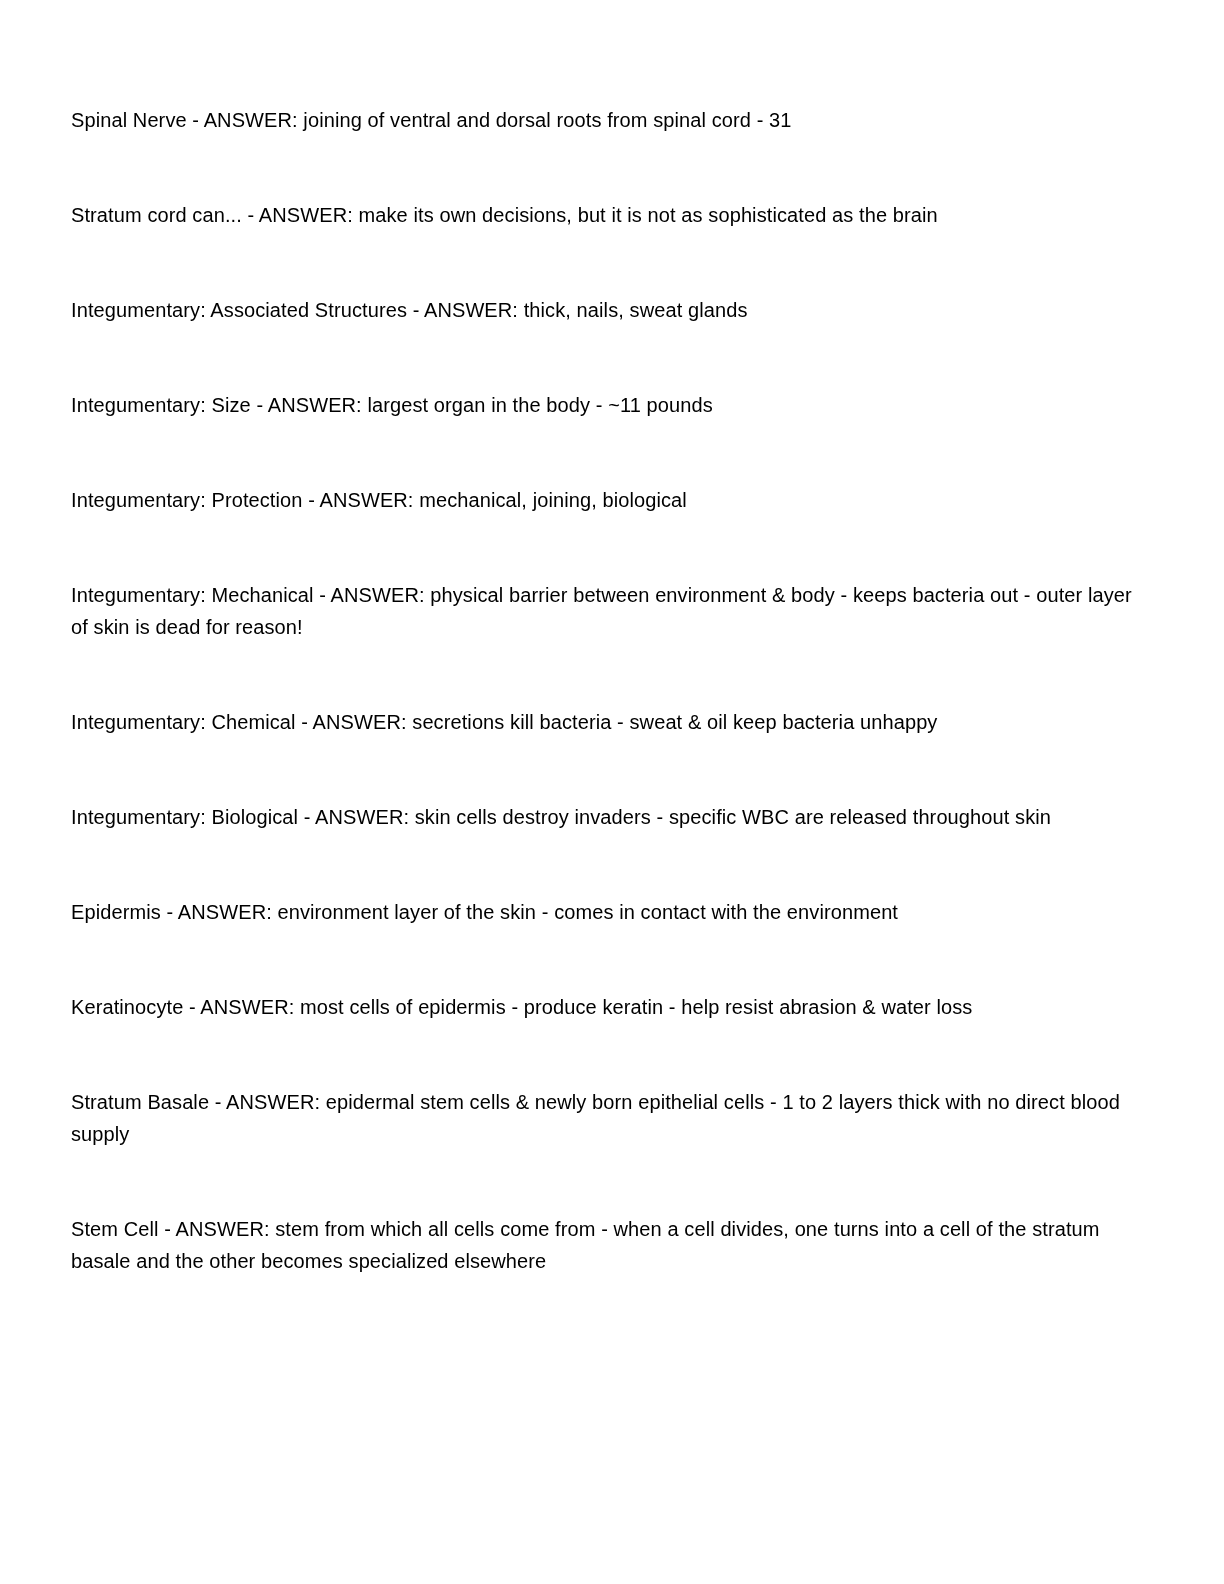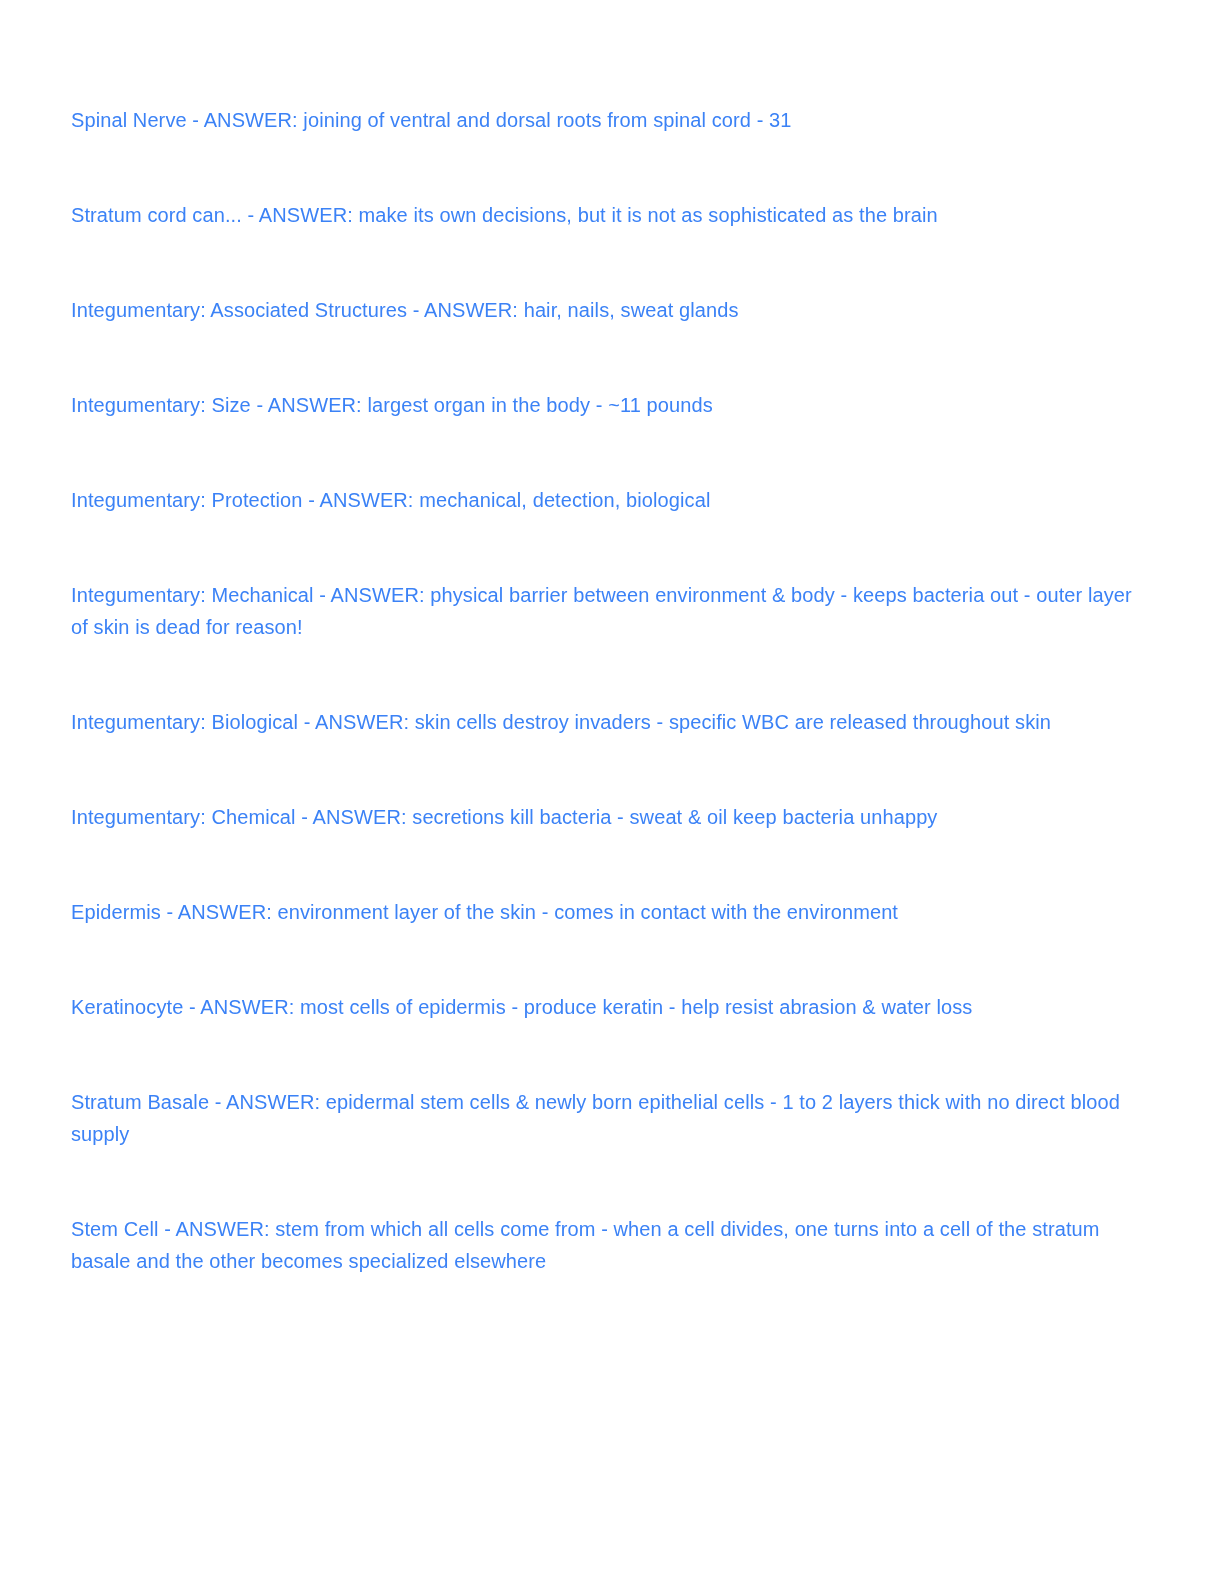--- a/index.html
+++ b/index.html
@@ -17,36 +17,36 @@
     box-sizing: border-box;
     width: 1224px;
     height: 1584px;
     background: #ffffff;
     padding: 104px 84px 0 71px;
   }
   .entry {
     margin: 0 0 63px 0;
     font-size: 20px;
     line-height: 32px;
-    color: #3b82f6;
+    color: #000000;
     letter-spacing: 0.1px;
   }
   .entry:last-child {
     margin-bottom: 12px;
   }
 </style>
 </head>
 <body>
 
 <main class="page">
   <p class="entry">Spinal Nerve - ANSWER: joining of ventral and dorsal roots from spinal cord - 31</p>
   <p class="entry">Stratum cord can... - ANSWER: make its own decisions, but it is not as sophisticated as the brain</p>
-  <p class="entry">Integumentary: Associated Structures - ANSWER: hair, nails, sweat glands</p>
+  <p class="entry">Integumentary: Associated Structures - ANSWER: thick, nails, sweat glands</p>
   <p class="entry">Integumentary: Size - ANSWER: largest organ in the body - ~11 pounds</p>
-  <p class="entry">Integumentary: Protection - ANSWER: mechanical, detection, biological</p>
+  <p class="entry">Integumentary: Protection - ANSWER: mechanical, joining, biological</p>
   <p class="entry">Integumentary: Mechanical - ANSWER: physical barrier between environment &amp; body - keeps bacteria out - outer layer of skin is dead for reason!</p>
+  <p class="entry">Integumentary: Chemical - ANSWER: secretions kill bacteria - sweat &amp; oil keep bacteria unhappy</p>
   <p class="entry">Integumentary: Biological - ANSWER: skin cells destroy invaders - specific WBC are released throughout skin</p>
-  <p class="entry">Integumentary: Chemical - ANSWER: secretions kill bacteria - sweat &amp; oil keep bacteria unhappy</p>
   <p class="entry">Epidermis - ANSWER: environment layer of the skin - comes in contact with the environment</p>
   <p class="entry">Keratinocyte - ANSWER: most cells of epidermis - produce keratin - help resist abrasion &amp; water loss</p>
   <p class="entry">Stratum Basale - ANSWER: epidermal stem cells &amp; newly born epithelial cells - 1 to 2 layers thick with no direct blood supply</p>
   <p class="entry">Stem Cell - ANSWER: stem from which all cells come from - when a cell divides, one turns into a cell of the stratum basale and the other becomes specialized elsewhere</p>
 </main>
 
 </body></html>

